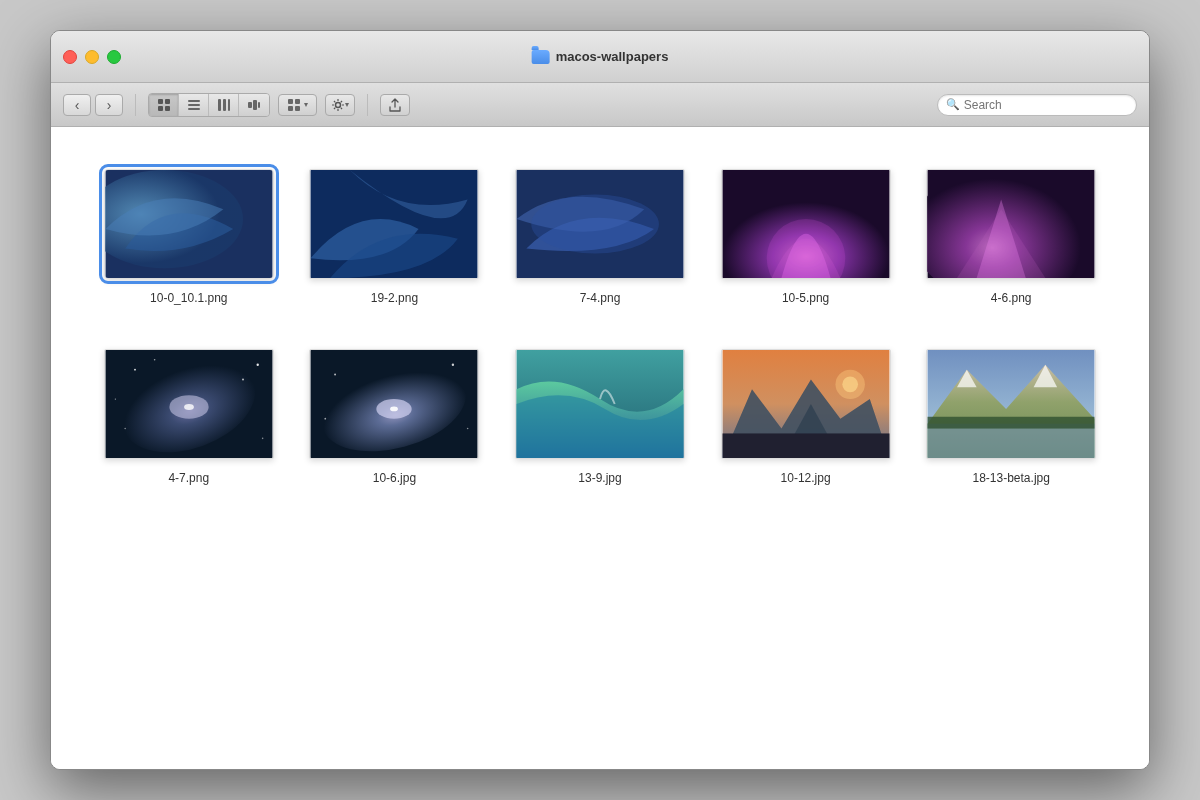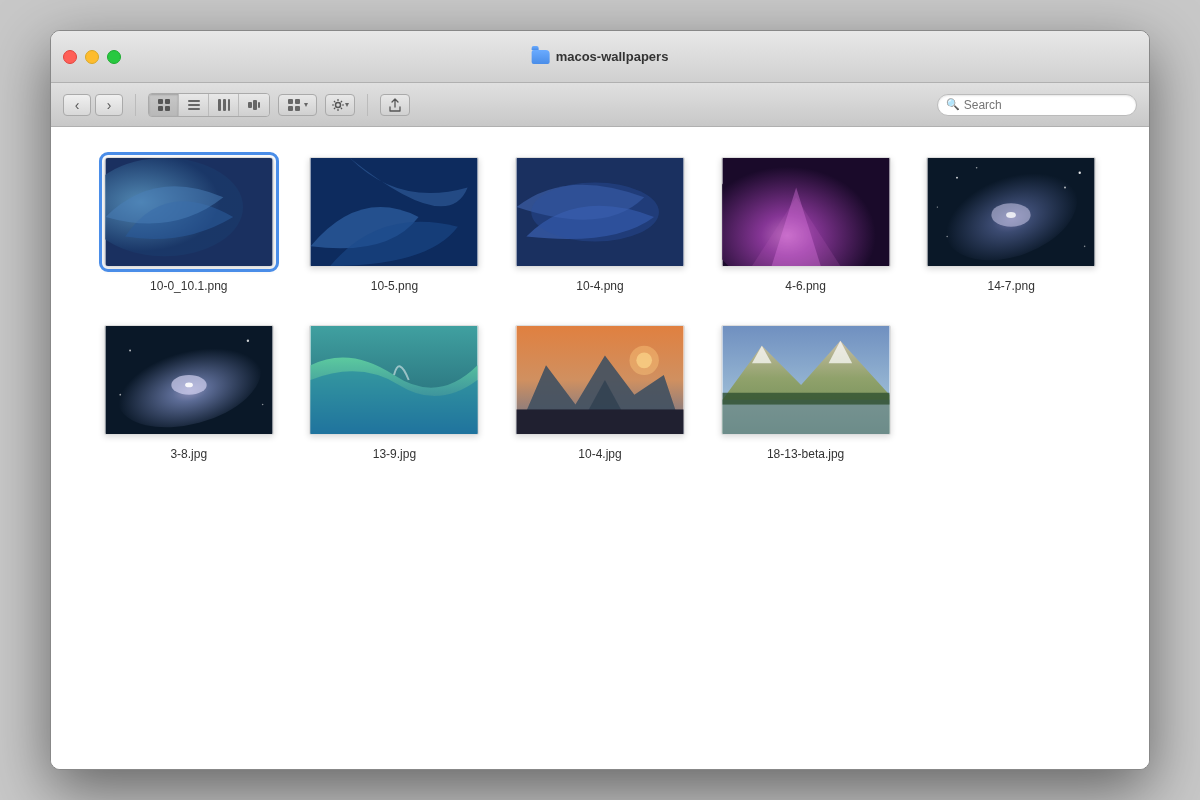--- a/index.html
+++ b/index.html
@@ -232,20 +232,21 @@
       grid-template-columns: repeat(5, 1fr);
       gap: 30px 10px;
     }
 
     .file-item {
       display: flex;
       flex-direction: column;
       align-items: center;
       gap: 12px;
       cursor: pointer;
+      margin-top: 12px;
     }
 
     .file-item.selected .thumbnail-wrapper {
       outline: 3px solid #4a8de8;
       outline-offset: 2px;
       border-radius: 4px;
     }
 
     .thumbnail-wrapper {
       width: 170px;
@@ -394,32 +395,50 @@
         </div>
         <div class="file-item">
           <div class="thumbnail-wrapper">
             <div class="thumbnail"><svg viewBox="0 0 170 110" xmlns="http://www.w3.org/2000/svg">
     <rect width="170" height="110" fill="#0d2b5e"></rect>
     <path d="M0,90 Q50,30 110,60 Q80,100 0,90Z" fill="#2a5a9a" opacity="0.8"></path>
     <path d="M20,110 Q70,50 150,70 Q120,110 20,110Z" fill="#1a4a8a" opacity="0.6"></path>
     <path d="M40,0 Q90,50 160,30 Q140,80 40,0Z" fill="#3a6aaa" opacity="0.5"></path>
   </svg></div>
           </div>
-          <div class="file-label">10-5.png</div>
+          <div class="file-label">19-2.png</div>
         </div>
         <div class="file-item">
           <div class="thumbnail-wrapper">
             <div class="thumbnail"><svg viewBox="0 0 170 110" xmlns="http://www.w3.org/2000/svg">
     <rect width="170" height="110" fill="#1a3060"></rect>
     <path d="M10,80 Q60,30 140,60 Q100,90 10,80Z" fill="#3a60b0" opacity="0.7"></path>
     <path d="M0,50 Q50,10 130,40 Q90,80 0,50Z" fill="#4a70c0" opacity="0.5"></path>
     <ellipse cx="80" cy="55" rx="65" ry="30" fill="#2a50a0" opacity="0.4"></ellipse>
   </svg></div>
           </div>
-          <div class="file-label">10-4.png</div>
+          <div class="file-label">7-4.png</div>
+        </div>
+        <div class="file-item">
+          <div class="thumbnail-wrapper">
+            <div class="thumbnail"><svg viewBox="0 0 170 110" xmlns="http://www.w3.org/2000/svg">
+    <defs>
+      <radialGradient id="g4" cx="50%" cy="80%">
+        <stop offset="0%" stop-color="#c060c0"></stop>
+        <stop offset="40%" stop-color="#8030a0"></stop>
+        <stop offset="100%" stop-color="#1a0a2a"></stop>
+      </radialGradient>
+    </defs>
+    <rect width="170" height="110" fill="url(#g4)"></rect>
+    <path d="M60,110 Q85,20 110,110Z" fill="#ff80ff" opacity="0.3"></path>
+    <path d="M50,110 Q85,30 120,110Z" fill="#d060d0" opacity="0.2"></path>
+    <circle cx="85" cy="90" r="40" fill="#ff60ff" opacity="0.15"></circle>
+  </svg></div>
+          </div>
+          <div class="file-label">10-5.png</div>
         </div>
         <div class="file-item">
           <div class="thumbnail-wrapper">
             <div class="thumbnail"><svg viewBox="0 0 170 110" xmlns="http://www.w3.org/2000/svg">
     <defs>
       <radialGradient id="g5" cx="45%" cy="60%">
         <stop offset="0%" stop-color="#e080e0"></stop>
         <stop offset="30%" stop-color="#a040b0"></stop>
         <stop offset="100%" stop-color="#1a0a2a"></stop>
       </radialGradient>
@@ -449,21 +468,21 @@
 
     <circle cx="30" cy="20" r="1" fill="white" opacity="0.8"></circle>
     <circle cx="50" cy="10" r="0.8" fill="white" opacity="0.6"></circle>
     <circle cx="140" cy="30" r="1" fill="white" opacity="0.7"></circle>
     <circle cx="20" cy="80" r="0.8" fill="white" opacity="0.5"></circle>
     <circle cx="155" cy="15" r="1.2" fill="white" opacity="0.9"></circle>
     <circle cx="10" cy="50" r="0.7" fill="white" opacity="0.6"></circle>
     <circle cx="160" cy="90" r="0.8" fill="white" opacity="0.5"></circle>
   </svg></div>
           </div>
-          <div class="file-label">14-7.png</div>
+          <div class="file-label">4-7.png</div>
         </div>
         <div class="file-item">
           <div class="thumbnail-wrapper">
             <div class="thumbnail"><svg viewBox="0 0 170 110" xmlns="http://www.w3.org/2000/svg">
     <defs>
       <radialGradient id="g7" cx="50%" cy="58%">
         <stop offset="0%" stop-color="#b0b0e0"></stop>
         <stop offset="25%" stop-color="#7080b0"></stop>
         <stop offset="100%" stop-color="#0a1828"></stop>
       </radialGradient>
@@ -471,21 +490,21 @@
     <rect width="170" height="110" fill="#0a1828"></rect>
     <ellipse cx="85" cy="60" rx="75" ry="40" fill="url(#g7)" opacity="0.8" transform="rotate(-15 85 60)"></ellipse>
     <ellipse cx="85" cy="60" rx="18" ry="10" fill="#d0d0f0" opacity="0.7"></ellipse>
     <ellipse cx="85" cy="60" rx="4" ry="2.5" fill="#ffffff" opacity="0.9"></ellipse>
     <circle cx="25" cy="25" r="1" fill="white" opacity="0.7"></circle>
     <circle cx="145" cy="15" r="1.2" fill="white" opacity="0.8"></circle>
     <circle cx="160" cy="80" r="0.8" fill="white" opacity="0.5"></circle>
     <circle cx="15" cy="70" r="0.9" fill="white" opacity="0.6"></circle>
   </svg></div>
           </div>
-          <div class="file-label">3-8.jpg</div>
+          <div class="file-label">10-6.jpg</div>
         </div>
         <div class="file-item">
           <div class="thumbnail-wrapper">
             <div class="thumbnail"><svg viewBox="0 0 170 110" xmlns="http://www.w3.org/2000/svg">
     <defs>
       <linearGradient id="g8sky" x1="0" y1="0" x2="0" y2="1">
         <stop offset="0%" stop-color="#40a0a0"></stop>
         <stop offset="100%" stop-color="#206070"></stop>
       </linearGradient>
       <linearGradient id="g8wave" x1="0" y1="0" x2="0" y2="1">
@@ -515,21 +534,21 @@
 
     <polygon points="0,110 30,40 60,80 90,30 120,70 150,50 170,110" fill="#405060" opacity="0.9"></polygon>
     <polygon points="60,110 90,55 120,110" fill="#304050" opacity="0.8"></polygon>
 
     <rect x="0" y="85" width="170" height="25" fill="#202030"></rect>
 
     <circle cx="130" cy="35" r="15" fill="#ffcc80" opacity="0.4"></circle>
     <circle cx="130" cy="35" r="8" fill="#ffdd90" opacity="0.6"></circle>
   </svg></div>
           </div>
-          <div class="file-label">10-4.jpg</div>
+          <div class="file-label">10-12.jpg</div>
         </div>
         <div class="file-item">
           <div class="thumbnail-wrapper">
             <div class="thumbnail"><svg viewBox="0 0 170 110" xmlns="http://www.w3.org/2000/svg">
     <defs>
       <linearGradient id="g12sky" x1="0" y1="0" x2="0" y2="1">
         <stop offset="0%" stop-color="#7090c0"></stop>
         <stop offset="50%" stop-color="#90b0d0"></stop>
         <stop offset="100%" stop-color="#b0d0e0"></stop>
       </linearGradient>

